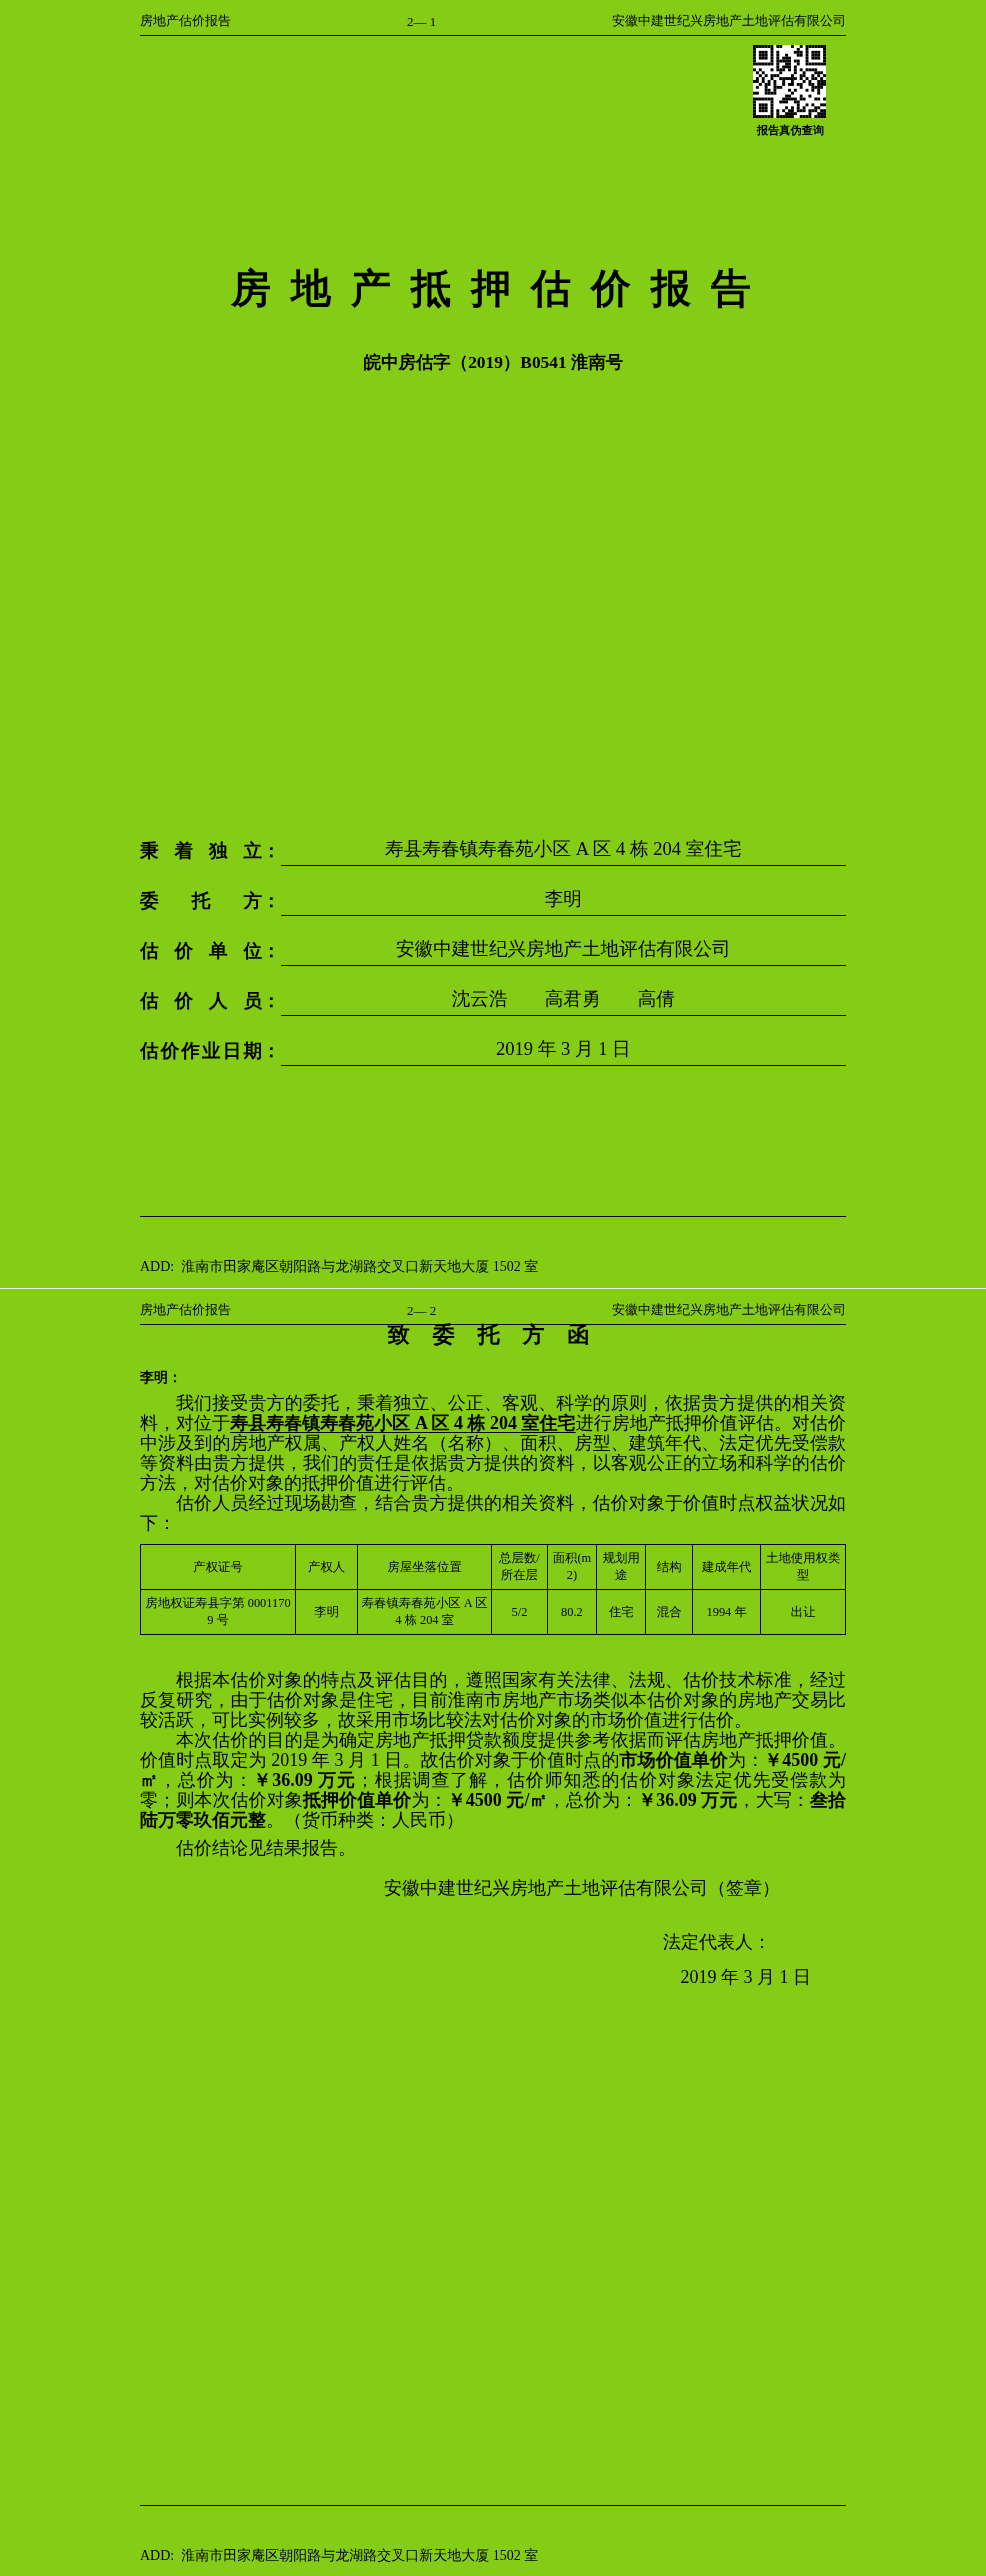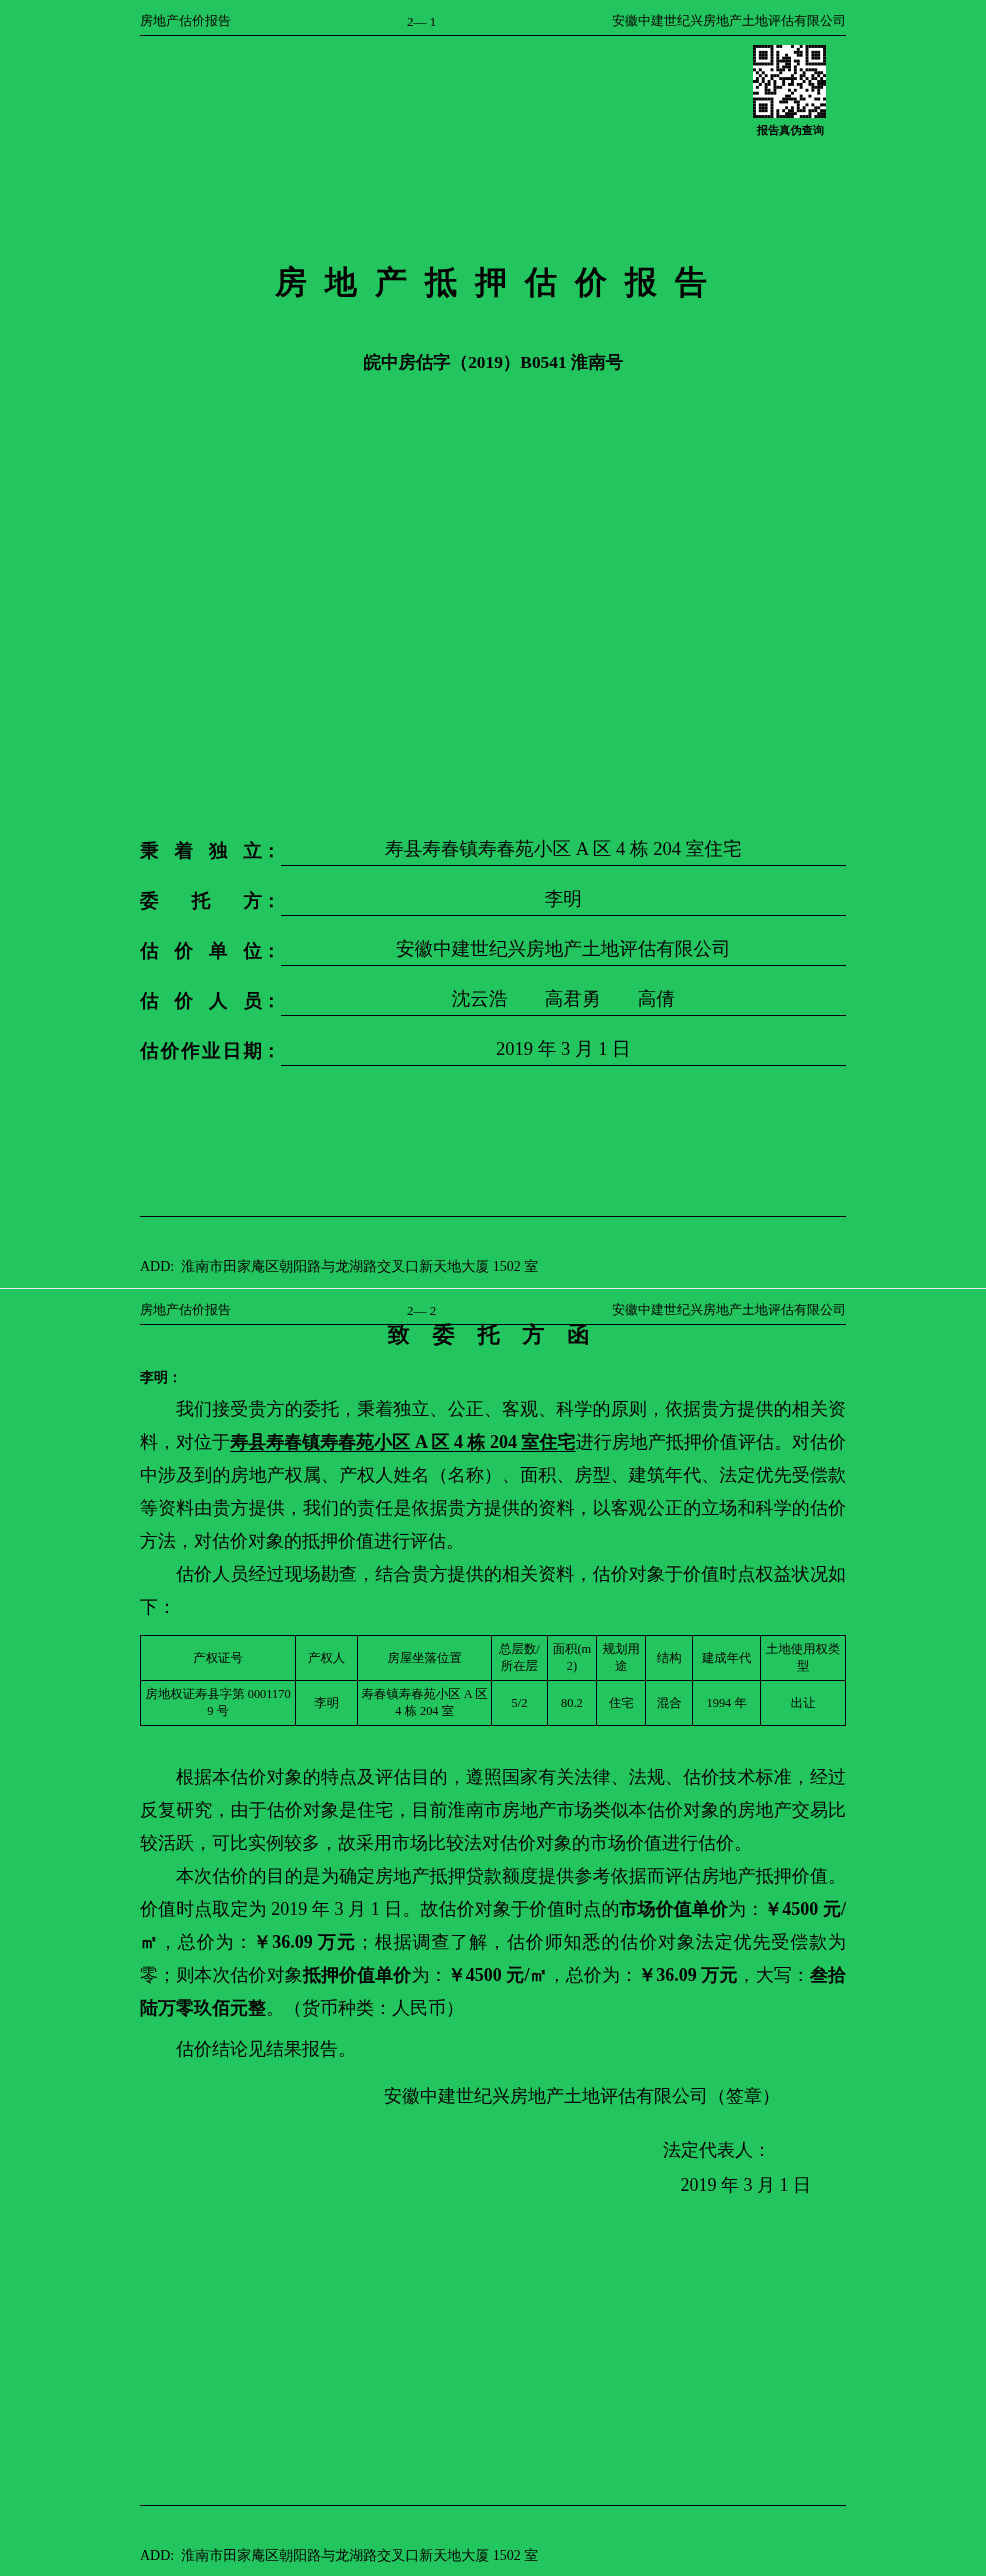--- a/index.html
+++ b/index.html
@@ -7,21 +7,21 @@
   body {
     width: 987px;
     background: #ffffff;
     color: #000;
     font-family: "Liberation Serif", "DejaVu Serif", serif;
   }
   .page {
     position: relative;
     width: 987px;
     height: 1288px;
-    background: #22c55e;
+    background: #84cc16;
     overflow: hidden;
   }
   .page + .page { border-top: 0.6px solid #ececec; }
 
   
   .phead {
     position: absolute;
     top: 12.4px; left: 140px; width: 706px;
     display: flex; justify-content: space-between; align-items: flex-end;
     font-size: 13px;
@@ -47,21 +47,21 @@
     top: 45px; right: 159px; width: 75px;
     text-align: center;
   }
   .qr-wrap svg { display: block; width: 73px; height: 73px; background: #fff; }
   .qr-caption { font-size: 11.2px; font-weight: bold; margin-top: 5px; white-space: nowrap; }
 
   .cover-title {
     position: absolute;
     top: 261px; left: 0; width: 100%;
     text-align: center;
-    font-size: 32px;
+    font-size: 40px;
     font-weight: bold;
     letter-spacing: 5px;
     white-space: nowrap;
   }
   .cover-docno {
     position: absolute;
     top: 350px; left: 0; width: 100%;
     text-align: center;
     font-size: 17.4px;
     font-weight: bold;
@@ -108,21 +108,21 @@
     white-space: nowrap;
   }
   .salutation {
     font-size: 14px;
     font-weight: bold;
     margin: 0 0 6.2px 0;
   }
   .para {
     margin: 0;
     font-size: 18px;
-    line-height: 33px;
+    line-height: 20px;
     text-align: justify;
     text-indent: 2em;
   }
   .b { font-weight: bold; }
   .u { text-decoration: underline; text-underline-offset: 3.1px; }
 
   table.rights {
     width: 100%;
     border-collapse: collapse;
     margin: 11.2px 0 35px 0;

